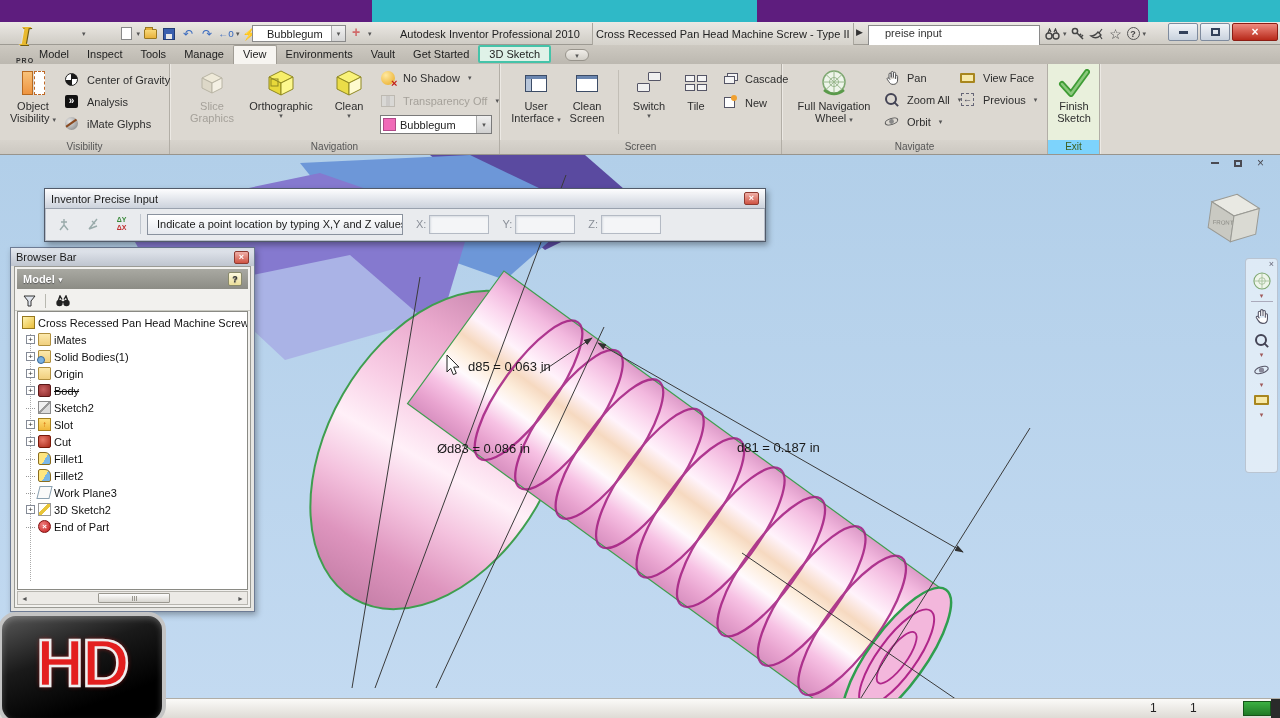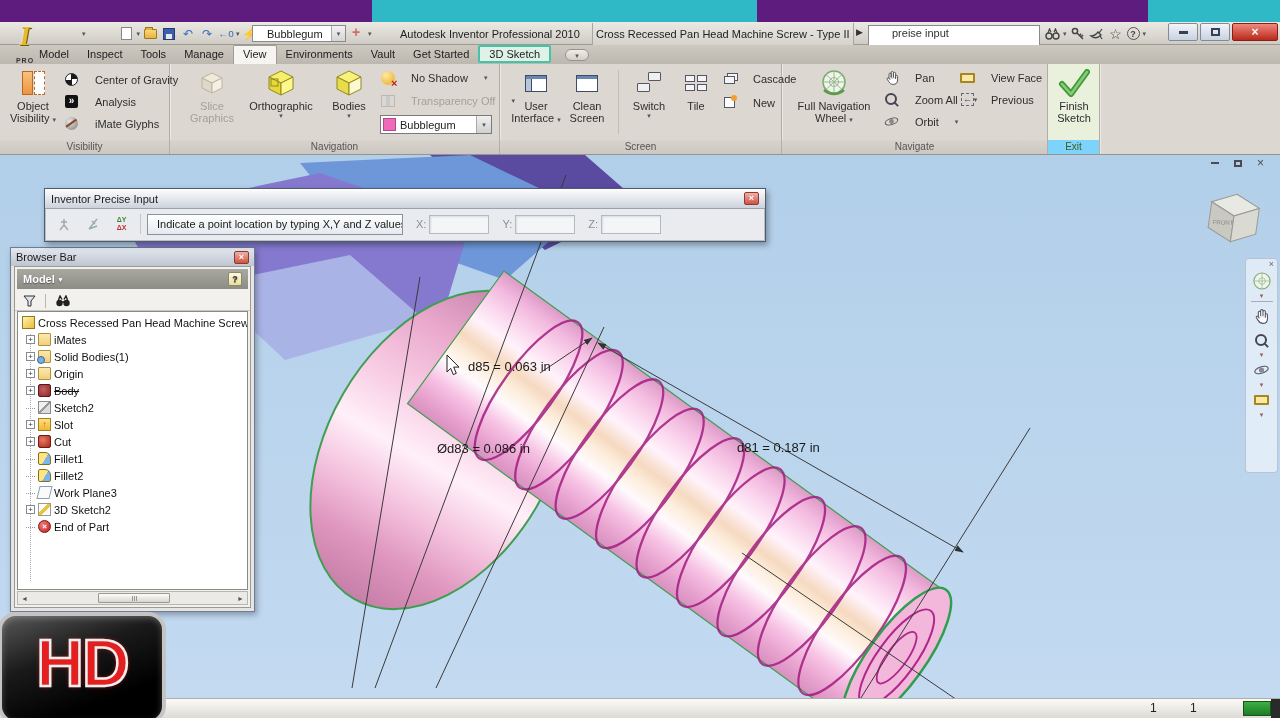--- a/index.html
+++ b/index.html
@@ -24,21 +24,21 @@
 .ic-bolt{color:#e8940a;font-weight:bold;font-size:12px}
 .ic-selarrow{color:#4a9a3a;font-weight:bold;font-size:11px}
 #stylecombo{position:absolute;left:252px;top:25px;width:94px;height:17px;background:#fff;border:1px solid #8a8a8a;display:flex;align-items:center;font-size:11px;color:#222}
 #stylecombo .txt{padding-left:14px;flex:1}
 #stylecombo .drop{width:14px;height:100%;border-left:1px solid #aaa;background:linear-gradient(#f2f2f2,#d5d5d5);display:flex;align-items:center;justify-content:center}
 #qplus{position:absolute;left:352px;top:24px;font-size:14px;font-weight:bold;color:#d06a6a}
 #qpluscaret{position:absolute;left:368px;top:30px}
 #apptitle{position:absolute;left:400px;top:25px;height:19px;line-height:18px;font-size:11px;color:#222;white-space:nowrap}
 #doctab{position:absolute;left:592px;top:23px;width:262px;height:22px;background:linear-gradient(#e9e7e2,#d6d3cc);border-left:1px solid #a9a69e;border-right:1px solid #a9a69e;font-size:11px;color:#222;display:flex;align-items:center;padding:0 3px;white-space:nowrap;overflow:hidden}
 #docarrow{position:absolute;left:856px;top:27px;font-size:9px;color:#333}
-#searchbox{position:absolute;left:868px;top:25px;width:172px;height:25px;background:#fff;border:1px solid #8a8a8a;font-size:11px;color:#333;line-height:15px;padding-left:23px}
+#searchbox{position:absolute;left:868px;top:25px;width:172px;height:25px;background:#fff;border:1px solid #8a8a8a;font-size:11px;color:#333;line-height:15px;padding-left:16px}
 #helpicons{position:absolute;left:1044px;top:24px;height:19px;display:flex;align-items:center;gap:3px;color:#444}
 .hicon{display:inline-flex;align-items:center;justify-content:center;width:16px;height:16px;font-size:12px;color:#444}
 .qmark{width:13px;height:13px;border:1.5px solid #555;border-radius:50%;font-size:9px;font-weight:bold;display:flex;align-items:center;justify-content:center}
 .winbtn{position:absolute;top:23px;height:18px;border:1px solid #7e8b9e;border-radius:2px;background:linear-gradient(#f2f5f9,#c9d2de);display:flex;align-items:center;justify-content:center;color:#33415a;font-size:11px}
 #winmin{left:1168px;width:30px}#winmin i{width:9px;height:3px;background:#33415a}
 #winmax{left:1200px;width:30px}#winmax i{width:9px;height:8px;border:2px solid #33415a}
 #winclose{left:1232px;width:46px;background:linear-gradient(#ee8a7e,#b8291a);border-color:#8c1d14;color:#fff;font-weight:bold;font-size:12px}
 
 #tabsrow{position:absolute;top:45px;left:0;width:1280px;height:19px;background:linear-gradient(#cdc9c1,#bcb8b0);display:flex;align-items:flex-end;padding-left:30px}
 .rtab{height:19px;line-height:19px;padding:0 9px;font-size:11px;color:#1d1d1d;white-space:nowrap}
@@ -47,21 +47,21 @@
 #tabpill{width:24px;height:12px;border-radius:6px;border:1px solid #98948c;background:linear-gradient(#f0ede8,#d2cfc8);margin:0 0 3px 14px;display:flex;align-items:center;justify-content:center}
 
 #ribbon{position:absolute;top:64px;left:0;width:1280px;height:91px;background:#dcd8d1;border-bottom:1px solid #98948c}
 .panel{position:absolute;top:0;height:90px;border-right:1px solid #b2aea6;box-shadow:1px 0 0 #ece9e4}
 .plabel{position:absolute;bottom:0;left:0;right:0;height:14px;font-size:10px;color:#555;text-align:center;line-height:13px;background:linear-gradient(#d8d4cd,#ccc8c1)}
 .panel.exit{background:#e9f0dc}
 .panel.exit .plabel{background:#7dd3fc;color:#3c5e1e}
 .bigbtn{position:absolute;top:4px;display:flex;flex-direction:column;align-items:center;font-size:11px;color:#2e2e2e;line-height:12px;text-align:center}
 .bigbtn .bicon{height:30px;display:flex;align-items:center;justify-content:center;margin-bottom:2px}
 .bigbtn.disabled{color:#a5a19a}
-.srow{position:absolute;display:flex;align-items:center;gap:16px;font-size:11px;color:#2e2e2e;height:19px;white-space:nowrap}
+.srow{position:absolute;display:flex;align-items:center;gap:8px;font-size:11px;color:#2e2e2e;height:19px;white-space:nowrap}
 .srow.disabled{color:#a5a19a}
 .sicon{width:15px;height:15px;display:inline-flex;align-items:center;justify-content:center;flex:0 0 15px}
 .i-objvis{display:flex;gap:1px}
 .i-objvis i{width:11px;height:24px;display:block}
 .i-objvis i:first-child{background:linear-gradient(#f8c27a,#ee9440);border:1px solid #b86a20}
 .i-objvis i:last-child{background:#fff;border:1px dashed #c06a28}
 .i-cog{width:13px;height:13px;border-radius:50%;border:1px solid #222;background:conic-gradient(#1a1a1a 0 25%,#fff 0 50%,#1a1a1a 0 75%,#fff 0)}
 .i-analysis{width:13px;height:13px;background:#111;border-radius:2px;color:#fff;font-size:10px;font-weight:bold;line-height:12px;text-align:center}
 .i-imate{width:13px;height:13px;border-radius:50%;background:radial-gradient(circle at 35% 35%,#e8e8e8,#7a7a7a);position:relative;overflow:hidden}
 .i-imate::after{content:'';position:absolute;left:-2px;top:5px;width:17px;height:2px;background:#8a4a20;transform:rotate(-35deg)}
@@ -317,21 +317,21 @@
         <span class="caret">▾</span>
       </div>
       <div class="bigbtn" style="left:155px;width:48px">
         <span class="bicon">
           <svg width="30" height="30" viewBox="0 0 30 30">
               <polygon points="15,3 27,9 15,15 3,9" fill="#f9f27a" stroke="#8f8820"></polygon>
               <polygon points="3,9 15,15 15,27 3,21" fill="#eadc48" stroke="#8f8820"></polygon>
               <polygon points="27,9 15,15 15,27 27,21" fill="#fefad0" stroke="#8f8820"></polygon>
             </svg>
         </span>
-        <span>Bodies</span>
+        <span>Clean</span>
         <span class="caret">▾</span>
       </div>
       <div class="srow" style="left:210px;top:4px">
         <span class="sicon">
             <span class="i-lamp"></span>
           </span>
         <span>No Shadow</span>
         <span class="caret">▾</span>
       </div>
       <div class="srow disabled" style="left:210px;top:27px">

